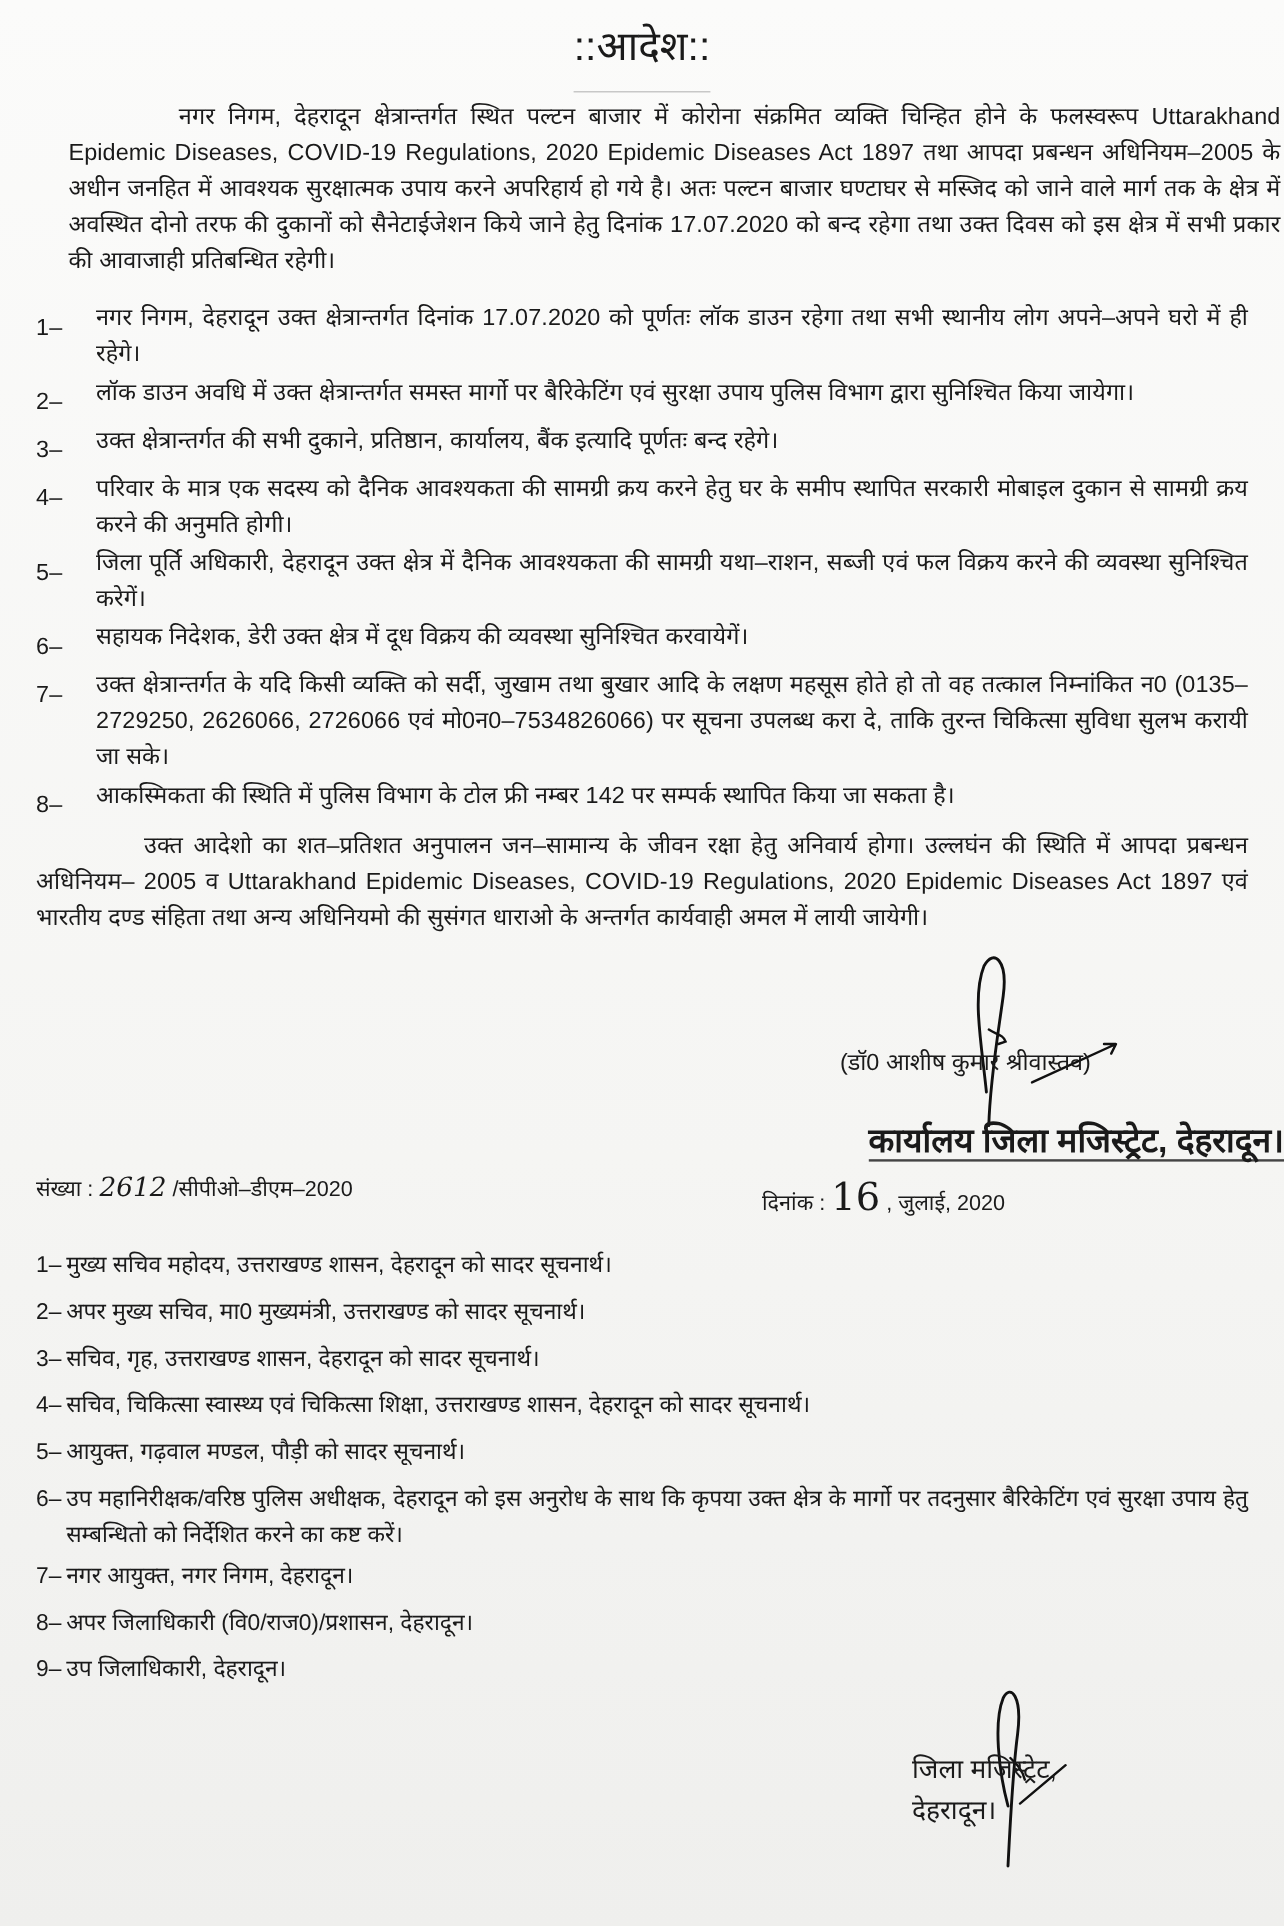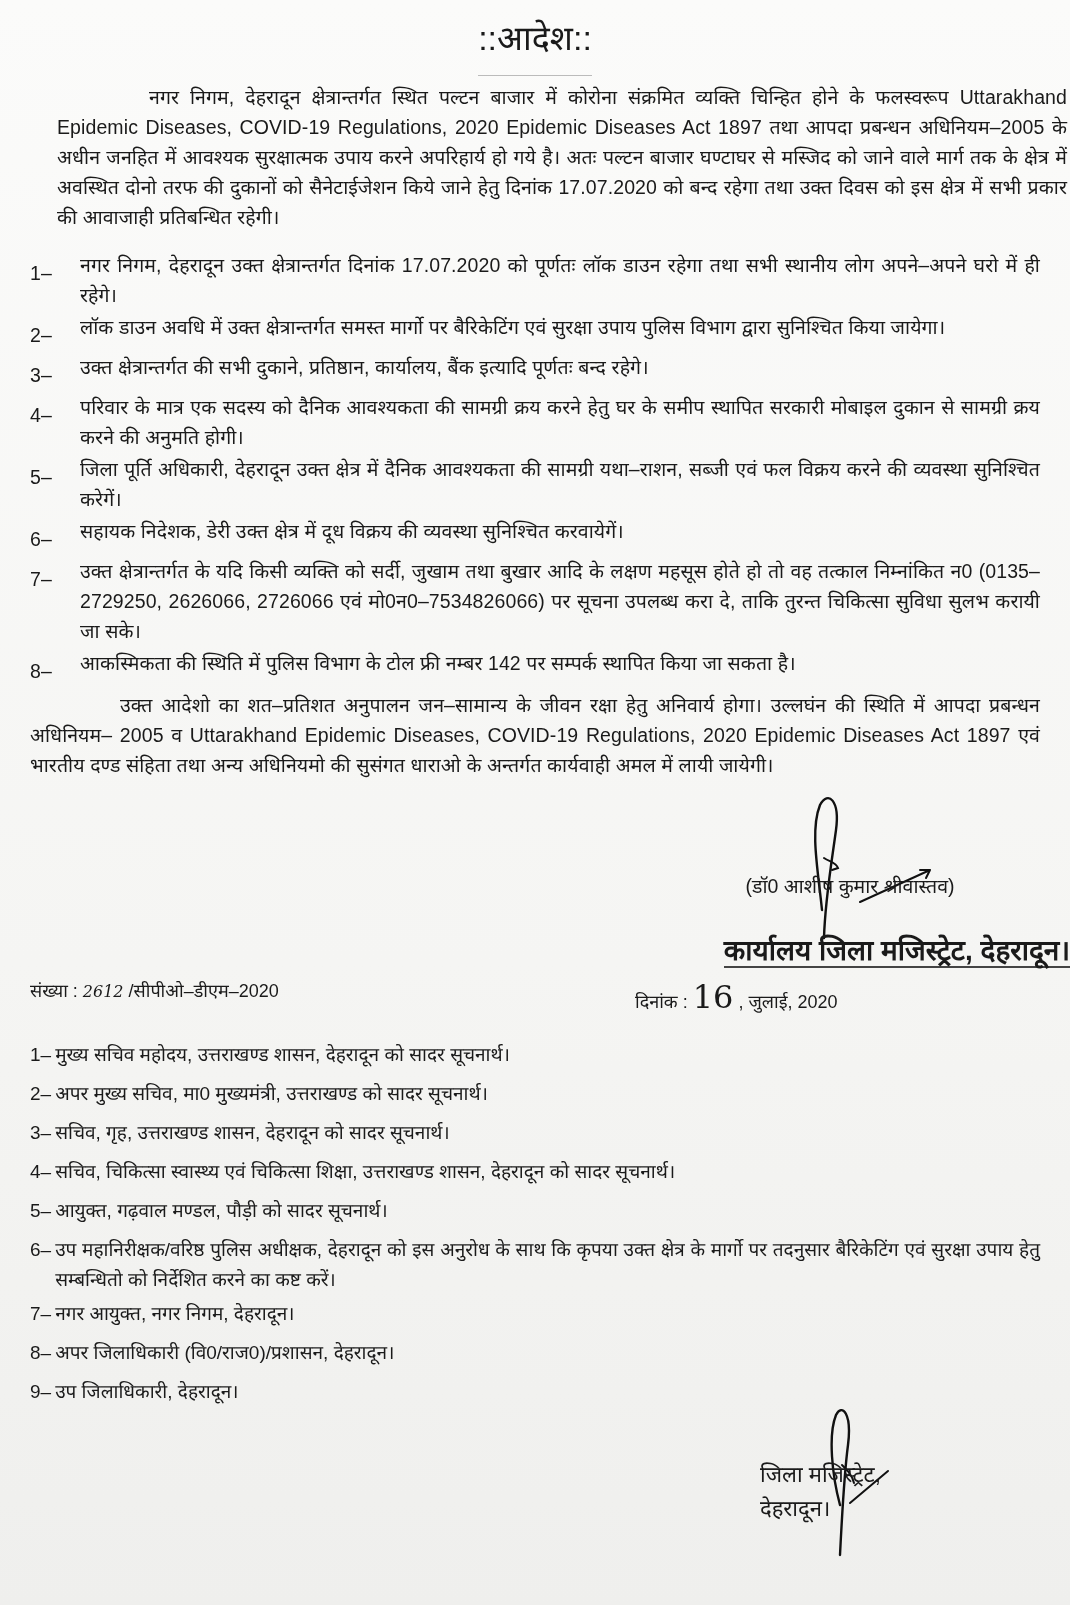--- a/index.html
+++ b/index.html
@@ -61,21 +61,20 @@
     .para2 {
       position: absolute;
       top: 690px; left: 30px; width: 1010px;
       text-indent: 90px;
     }
     .sig1 {
       position: absolute;
       top: 870px; left: 700px; width: 300px;
       font-size: 19.5px;
       line-height: 32px;
-      text-align: center;
     }
     .signature-mark {
       position: absolute;
       pointer-events: none;
     }
     .office-title {
       position: absolute;
       top: 930px; left: 0; width: 1070px;
       text-align: right;
       font-size: 28px;
@@ -85,21 +84,21 @@
       border-bottom: 2px solid #444;
     }
     .ref-row {
       position: absolute;
       top: 978px; left: 30px; width: 1010px;
       font-size: 18px;
     }
     .ref-number { position: absolute; left: 0; top: 0; }
     .ref-number .hand {
       font-family: "DejaVu Serif", serif;
-      font-size: 16px;
+      font-size: 22px;
       font-style: italic;
     }
     .ref-date { position: absolute; left: 605px; top: 0; }
     .ref-date .hand {
       font-family: "DejaVu Serif", serif;
       font-size: 32px;
     }
     .cc-heading {
       position: absolute;
       top: 1008px; left: 30px; width: 1010px;

